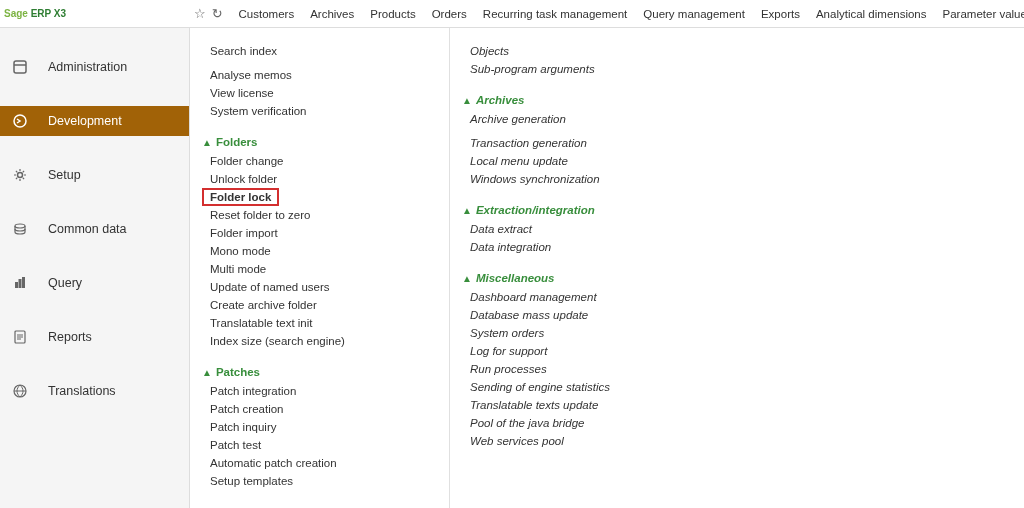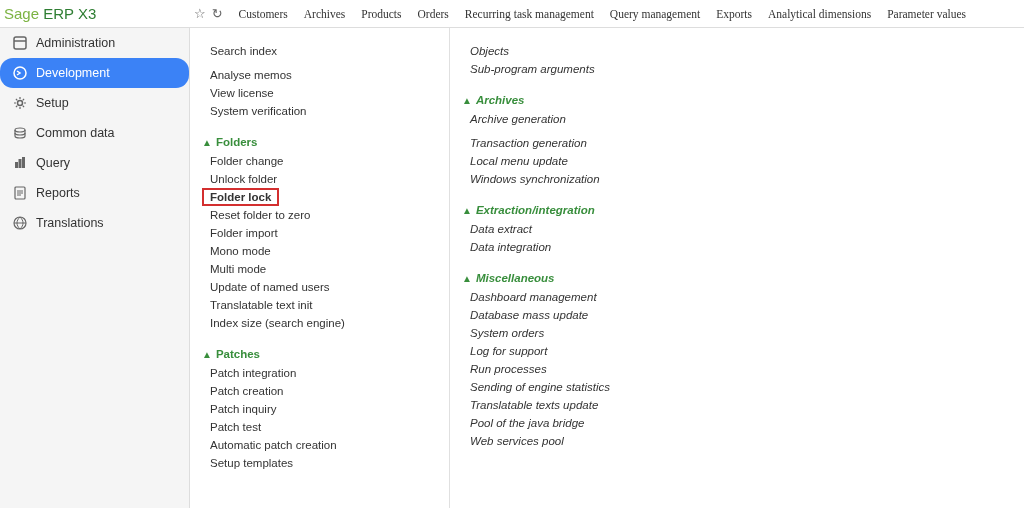--- a/index.html
+++ b/index.html
@@ -3,29 +3,29 @@
   <meta charset="utf-8">
   <style>
     * { margin: 0; padding: 0; box-sizing: border-box; }
     body { font-family: Arial, sans-serif; font-size: 12px; background: #fff; width: 1024px; height: 508px; overflow: hidden; }
 
     
     #topbar { display: flex; align-items: center; background: #fff; border-bottom: 1px solid #ddd; height: 28px; padding: 0 4px; }
     #logo { display: flex; align-items: center; width: 190px; flex-shrink: 0; }
     #top-icons { display: flex; align-items: center; gap: 6px; margin-right: 8px; color: #666; font-size: 13px; }
     #nav-menu { display: flex; align-items: center; flex: 1; gap: 0; height: 100%; }
-    .nav-item { padding: 0 8px; height: 100%; display: flex; align-items: center; cursor: pointer; font-size: 11.5px; color: #333; white-space: nowrap; font-family: Liberation Serif, serif; }
+    .nav-item { padding: 0 8px; height: 100%; display: flex; align-items: center; cursor: pointer; font-size: 11.5px; color: #333; white-space: nowrap; }
 
     
     #main { display: flex; height: calc(508px - 28px); }
 
     
     #sidebar { width: 190px; flex-shrink: 0; background: #f5f5f5; border-right: 1px solid #ddd; overflow-y: auto; }
-    .sidebar-item { display: flex; align-items: center; padding: 7px 12px; cursor: pointer; color: #333; font-size: 12.5px; gap: 8px; }
-    .sidebar-item.active { background: #3b82f6; color: #fff; border-radius: 13px; }
+    .sidebar-item { display: flex; align-items: center; padding: 7px 12px; cursor: pointer; color: #333; font-size: 12.5px; gap: 20px; margin-top: 24px; }
+    .sidebar-item.active { background: #a16207; color: #fff; }
     .sidebar-icon { width: 16px; height: 16px; display: flex; align-items: center; justify-content: center; flex-shrink: 0; }
 
     
     #content { flex: 1; overflow-y: auto; background: #fff; display: flex; }
 
     
     .col { flex: 1; padding: 8px 12px; }
 
     
     .section-header { font-size: 11.5px; font-weight: bold; color: #388e3c; margin: 10px 0 4px 0; display: flex; align-items: center; gap: 4px; }
@@ -36,21 +36,21 @@
     .menu-link.highlighted { border: 2px solid #d32f2f; padding: 1px 6px; display: inline-block; font-weight: bold; }
 
     
     .spacer { height: 6px; }
   </style>
 </head>
 <body>
 
 <div id="topbar">
   <div id="logo">
-    <span style="font-size:15px;font-weight:normal;">
+    <span style="font-size:10px;font-weight:bold;">
       <span style="color:#7cb342;">Sage </span><span style="color:#2e7d32;">ERP X3</span>
     </span>
   </div>
   <div id="top-icons">
     <span style="cursor:pointer;">☆</span>
     <span style="cursor:pointer;">↻</span>
   </div>
   <nav id="nav-menu">
     <span class="nav-item">Customers</span>
     <span class="nav-item">Archives</span>
@@ -153,20 +153,21 @@
         <span>Folders</span>
       </div>
       <a class="menu-link">Folder change</a>
       <a class="menu-link">Unlock folder</a>
       <a class="menu-link highlighted" style="border:2px solid #d32f2f; padding:1px 6px; display:inline-block;">Folder lock</a>
       <a class="menu-link">Reset folder to zero</a>
       <a class="menu-link">Folder import</a>
       <a class="menu-link">Mono mode</a>
       <a class="menu-link">Multi mode</a>
       <a class="menu-link">Update of named users</a>
+      <a class="menu-link">Create archive folder</a>
       <a class="menu-link">Translatable text init</a>
       <a class="menu-link">Index size (search engine)</a>
       <div class="spacer"></div>
       <div class="section-header">
         <span class="section-arrow">▲</span>
         <span>Patches</span>
       </div>
       <a class="menu-link">Patch integration</a>
       <a class="menu-link">Patch creation</a>
       <a class="menu-link">Patch inquiry</a>

